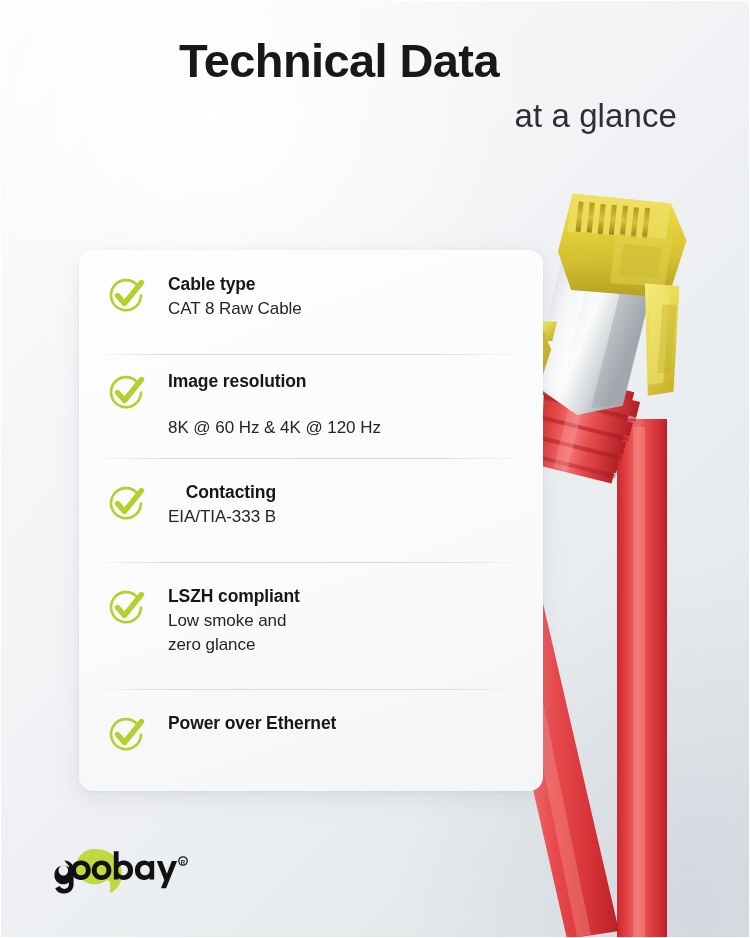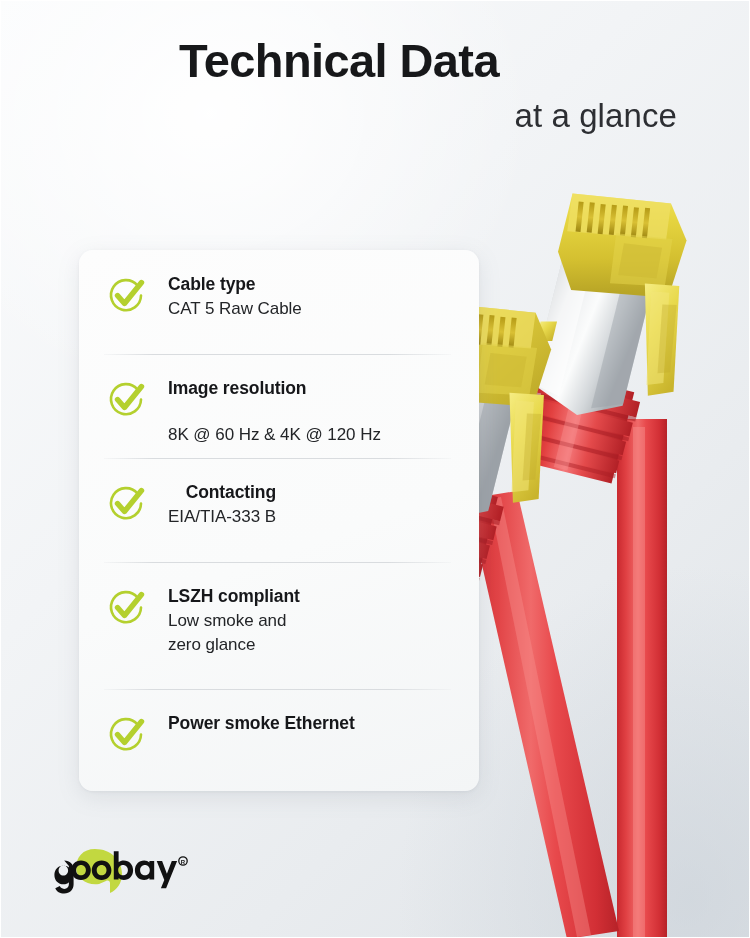--- a/index.html
+++ b/index.html
@@ -58,21 +58,21 @@
     margin: 8px 0 0 0;
     letter-spacing: 0.1px;
     text-align: right;
   }
 
   
   .spec-card {
     position: absolute;
     left: 78px;
     top: 249px;
-    width: 400px;
+    width: 464px;
     height: 541px;
     background: linear-gradient(160deg, #fdfdfd 0%, #fafbfb 55%, #f3f5f6 100%);
     border-radius: 14px;
     box-shadow: 0 6px 22px rgba(120,130,140,0.15), 0 1px 3px rgba(120,130,140,0.10);
   }
 
   .spec-list {
     position: relative;
     padding: 0;
     margin: 0;
@@ -80,21 +80,21 @@
   }
 
   .spec-row {
     display: flex;
     align-items: flex-start;
     padding: 0 22px 0 25px;
     box-sizing: border-box;
     position: relative;
   }
   .spec-row.r0 { height: 104px; padding-top: 22px; }
-  .spec-row.r1 { height: 104px; padding-top: 22px; }
+  .spec-row.r1 { height: 104px; padding-top: 15px; }
   .spec-row.r2 { height: 104px; padding-top: 22px; }
   .spec-row.r3 { height: 127px; padding-top: 22px; }
   .spec-row.r4 { height: 102px; padding-top: 22px; }
 
   .divider {
     position: absolute;
     left: 25px;
     right: 28px;
     top: 0;
     height: 1px;
@@ -327,21 +327,21 @@
 
       <li class="spec-row r0">
         <span class="check-icon">
           <svg width="44" height="44" viewBox="0 0 44 44" xmlns="http://www.w3.org/2000/svg">
             <path d="M33.5 11.5 A15 15 0 1 0 37 21.5" fill="none" stroke="#b4d02e" stroke-width="2.6" stroke-linecap="round"></path>
             <path d="M13.5 21.5 L20.5 29.5 L37.5 8.5" fill="none" stroke="#b4d02e" stroke-width="5.4" stroke-linecap="round" stroke-linejoin="round"></path>
           </svg>
         </span>
         <span class="spec-text">
           <span class="spec-label" style="display: block;">Cable type</span>
-          <span class="spec-value" style="display: block;">CAT 5 Raw Cable</span>
+          <span class="spec-value" style="display: block;">CAT 8 Raw Cable</span>
         </span>
       </li>
 
       <li class="spec-row r1">
         <span class="divider"></span>
         <span class="check-icon">
           <svg width="44" height="44" viewBox="0 0 44 44" xmlns="http://www.w3.org/2000/svg">
             <path d="M33.5 11.5 A15 15 0 1 0 37 21.5" fill="none" stroke="#b4d02e" stroke-width="2.6" stroke-linecap="round"></path>
             <path d="M13.5 21.5 L20.5 29.5 L37.5 8.5" fill="none" stroke="#b4d02e" stroke-width="5.4" stroke-linecap="round" stroke-linejoin="round"></path>
           </svg>
@@ -383,21 +383,21 @@
 
       <li class="spec-row r4">
         <span class="divider"></span>
         <span class="check-icon">
           <svg width="44" height="44" viewBox="0 0 44 44" xmlns="http://www.w3.org/2000/svg">
             <path d="M33.5 11.5 A15 15 0 1 0 37 21.5" fill="none" stroke="#b4d02e" stroke-width="2.6" stroke-linecap="round"></path>
             <path d="M13.5 21.5 L20.5 29.5 L37.5 8.5" fill="none" stroke="#b4d02e" stroke-width="5.4" stroke-linecap="round" stroke-linejoin="round"></path>
           </svg>
         </span>
         <span class="spec-text">
-          <span class="spec-label" style="display: block;">Power smoke Ethernet</span>
+          <span class="spec-label" style="display: block;">Power over Ethernet</span>
         </span>
       </li>
 
     </ul>
   </div>
 
   <div class="logo">
     <svg width="160" height="50" viewBox="0 0 160 50" xmlns="http://www.w3.org/2000/svg">
 
       <g>

